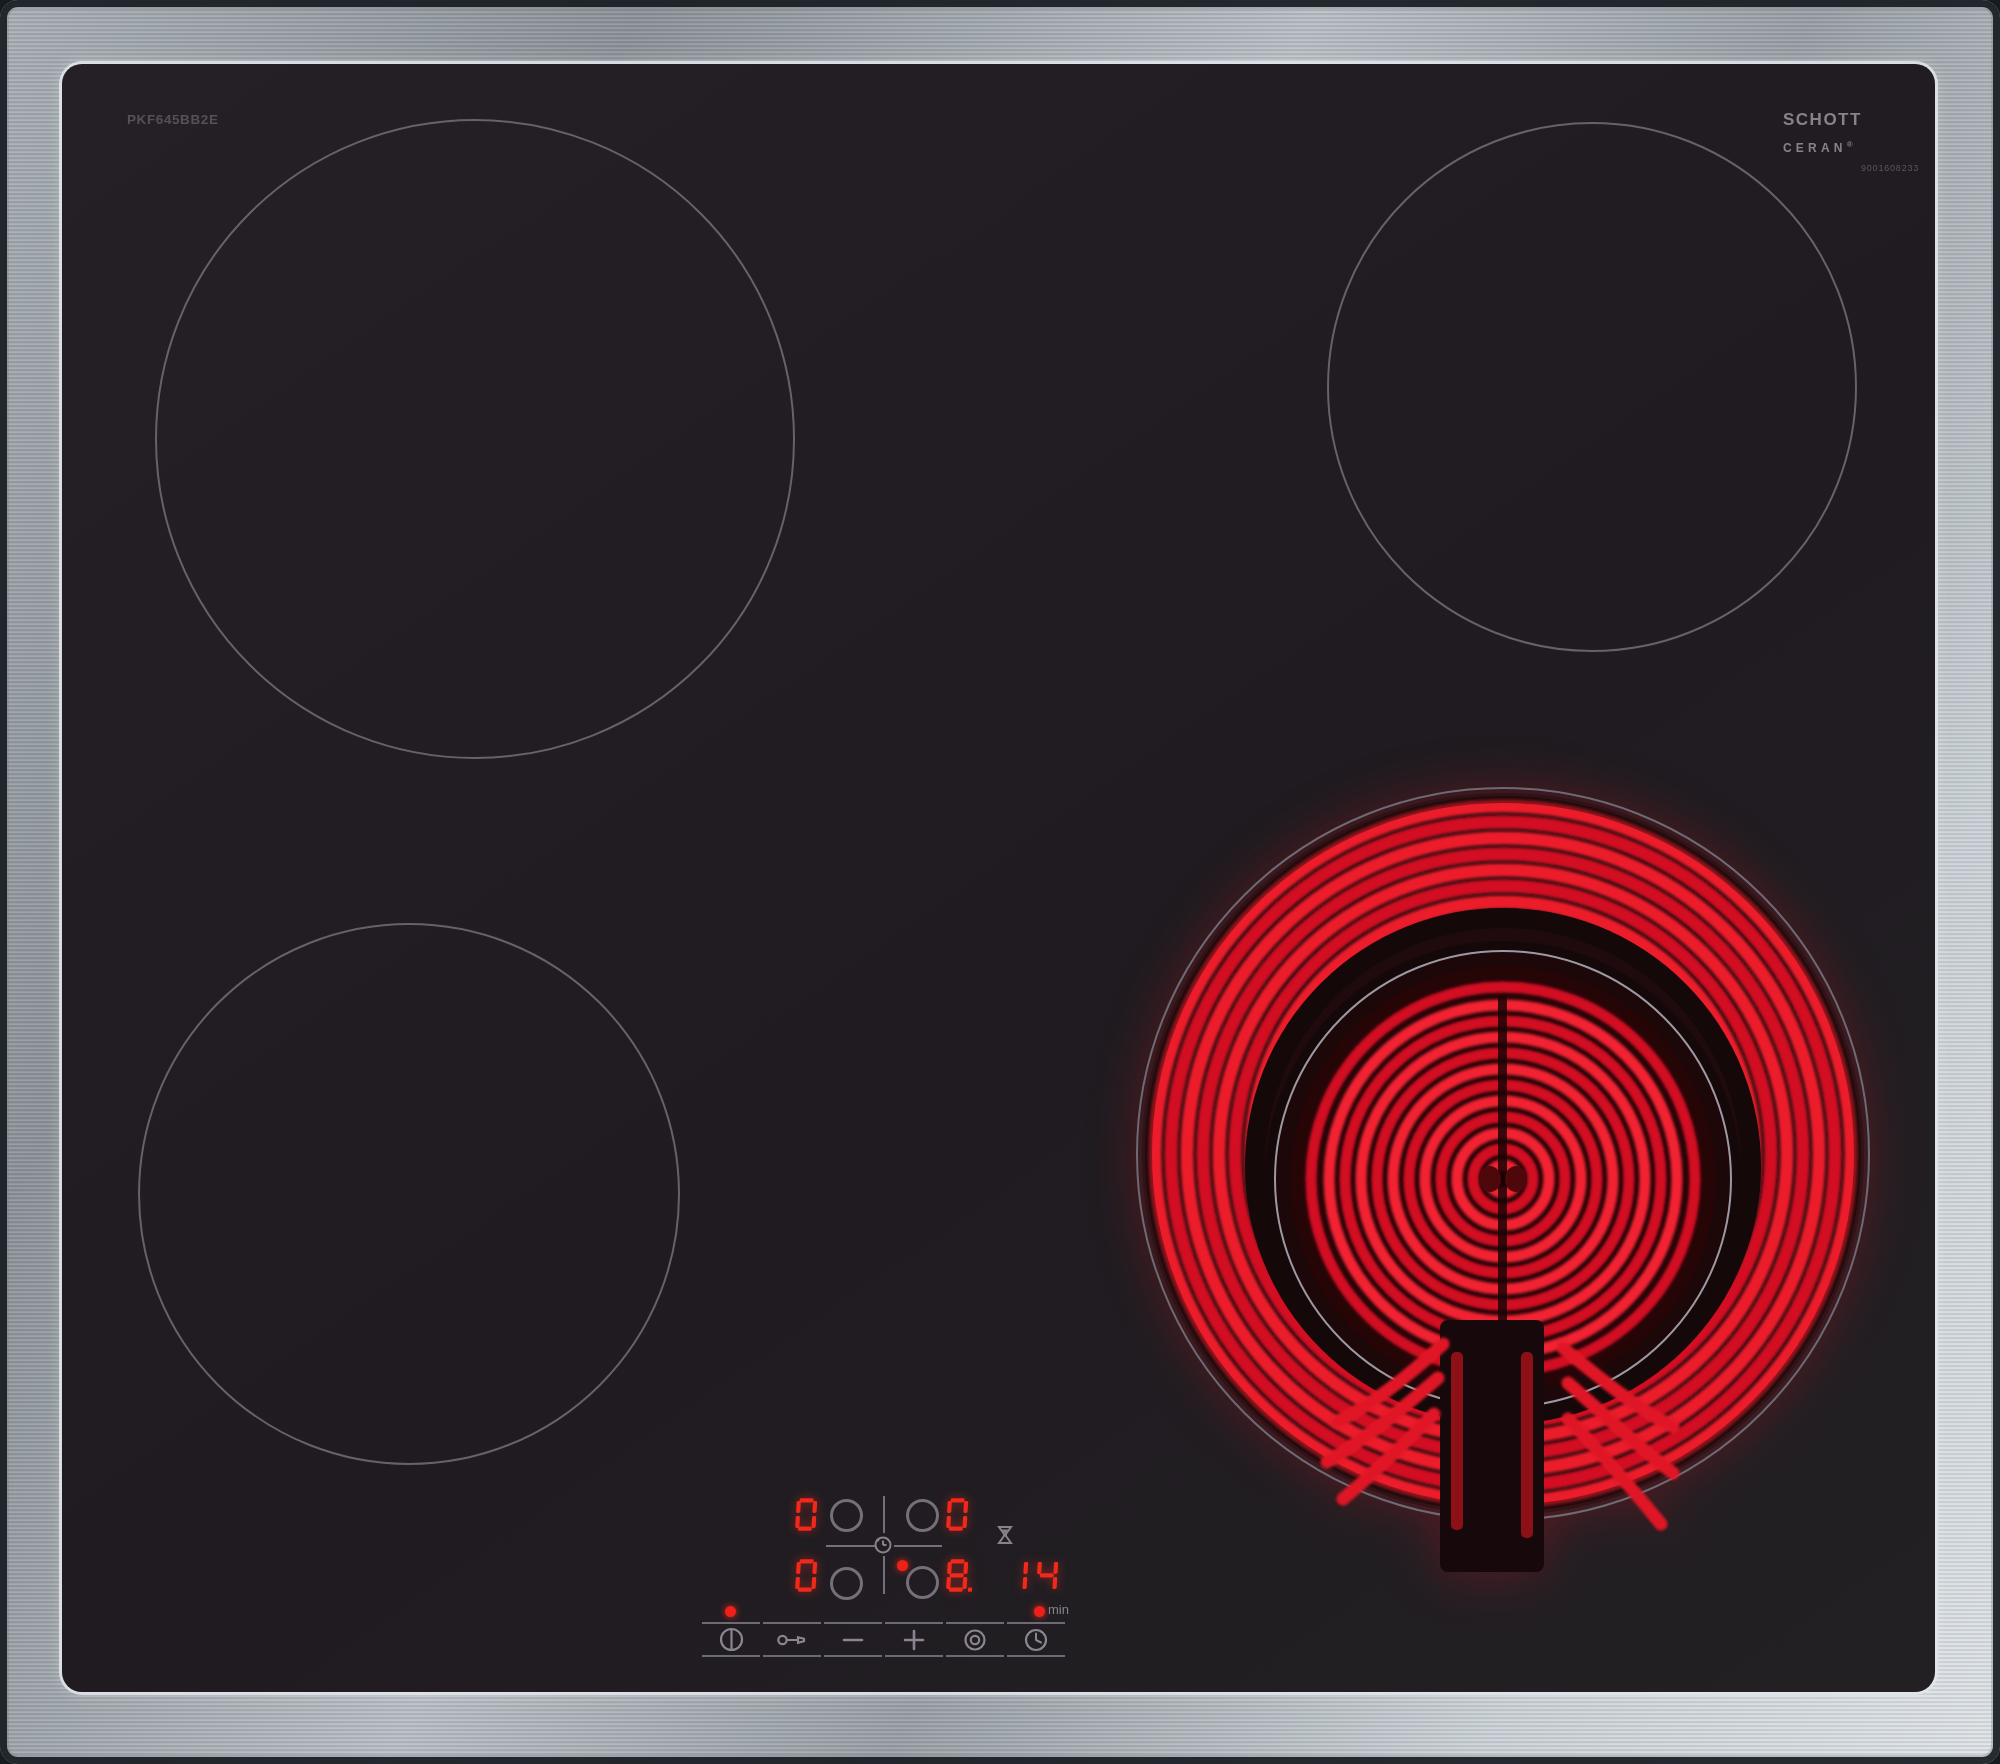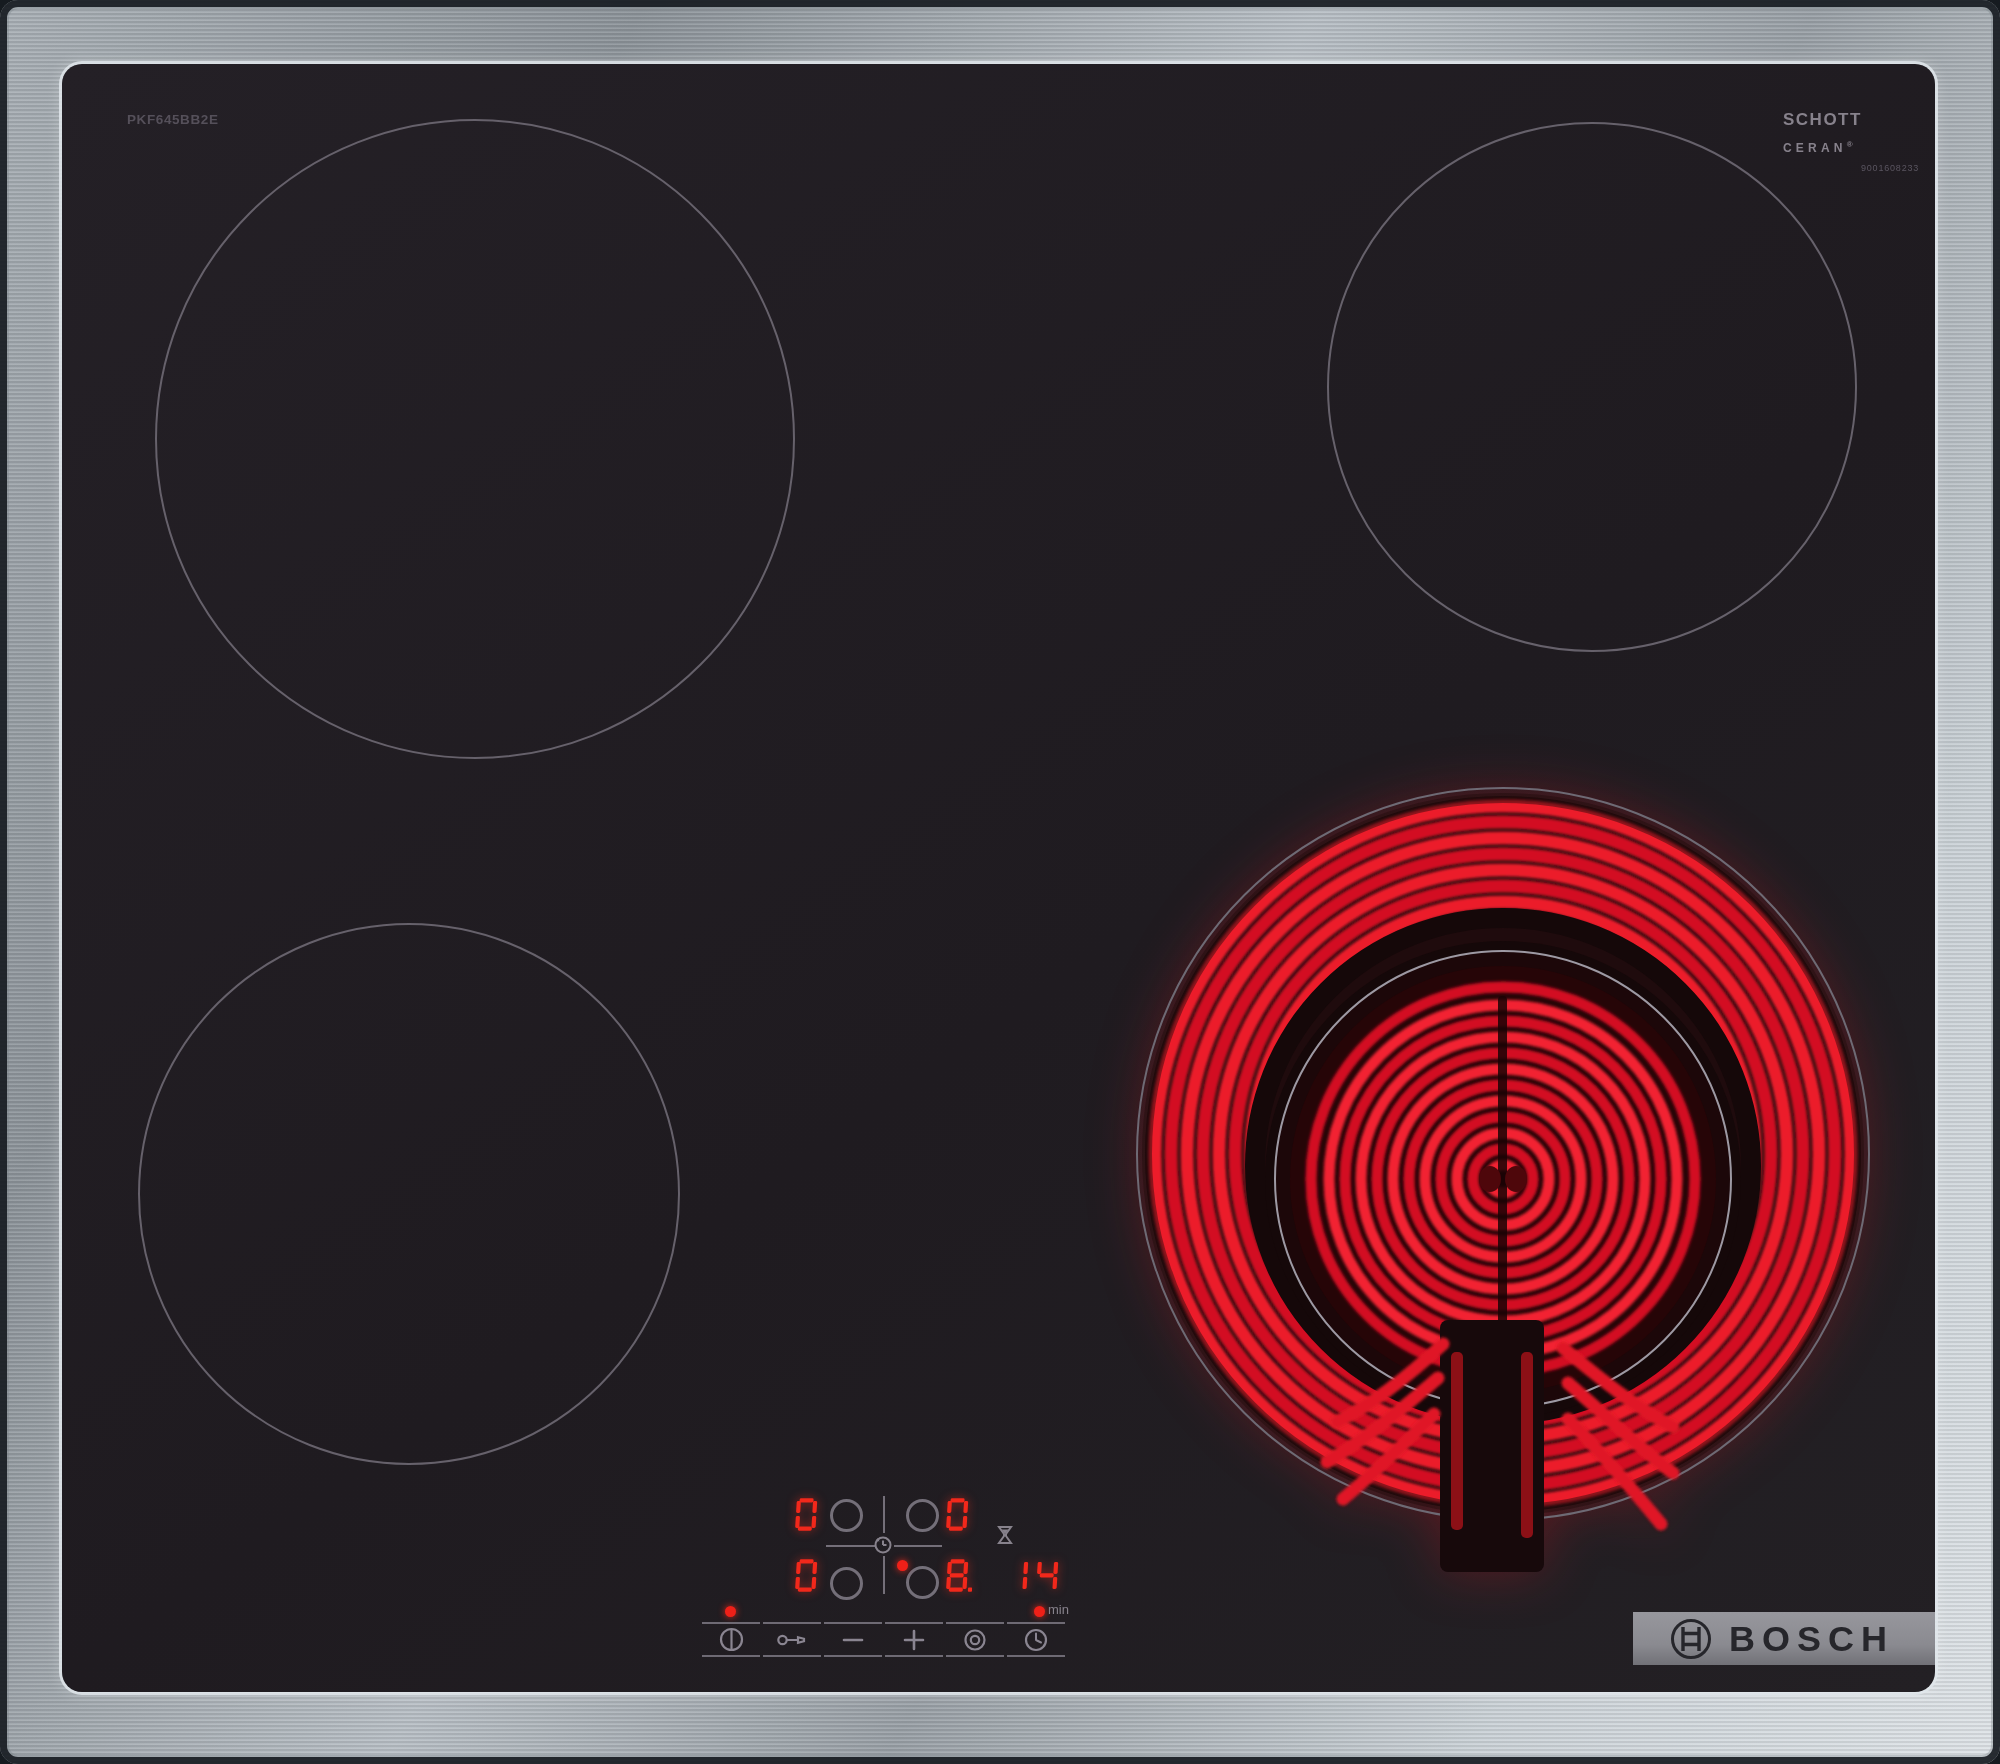--- a/index.html
+++ b/index.html
@@ -258,21 +258,14 @@
         <circle cx="13" cy="13" r="4.2"></circle>
     </svg>
   </div>
   <div class="key" style="left:1007px;">
     <svg width="26" height="26" viewBox="0 0 26 26">
       <circle cx="13" cy="13" r="10"></circle>
         <path d="M13 13 V6.5 M13 13 L18 15.5" stroke-width="2"></path>
     </svg>
   </div>
 
-  <div class="badge">
-    <svg class="badge-emblem" viewBox="0 0 44 44">
-      <circle cx="22" cy="22" r="18.5" fill="none" stroke="#26262b" stroke-width="3"></circle>
-      <path d="M14 10 V34 M30 10 V34 M14 16.5 H30 M14 27.5 H30" fill="none" stroke="#26262b" stroke-width="3.4"></path>
-    </svg>
-    <span class="badge-text">BOSCH</span>
-  </div>
 
 </div>
 
 </body></html>

